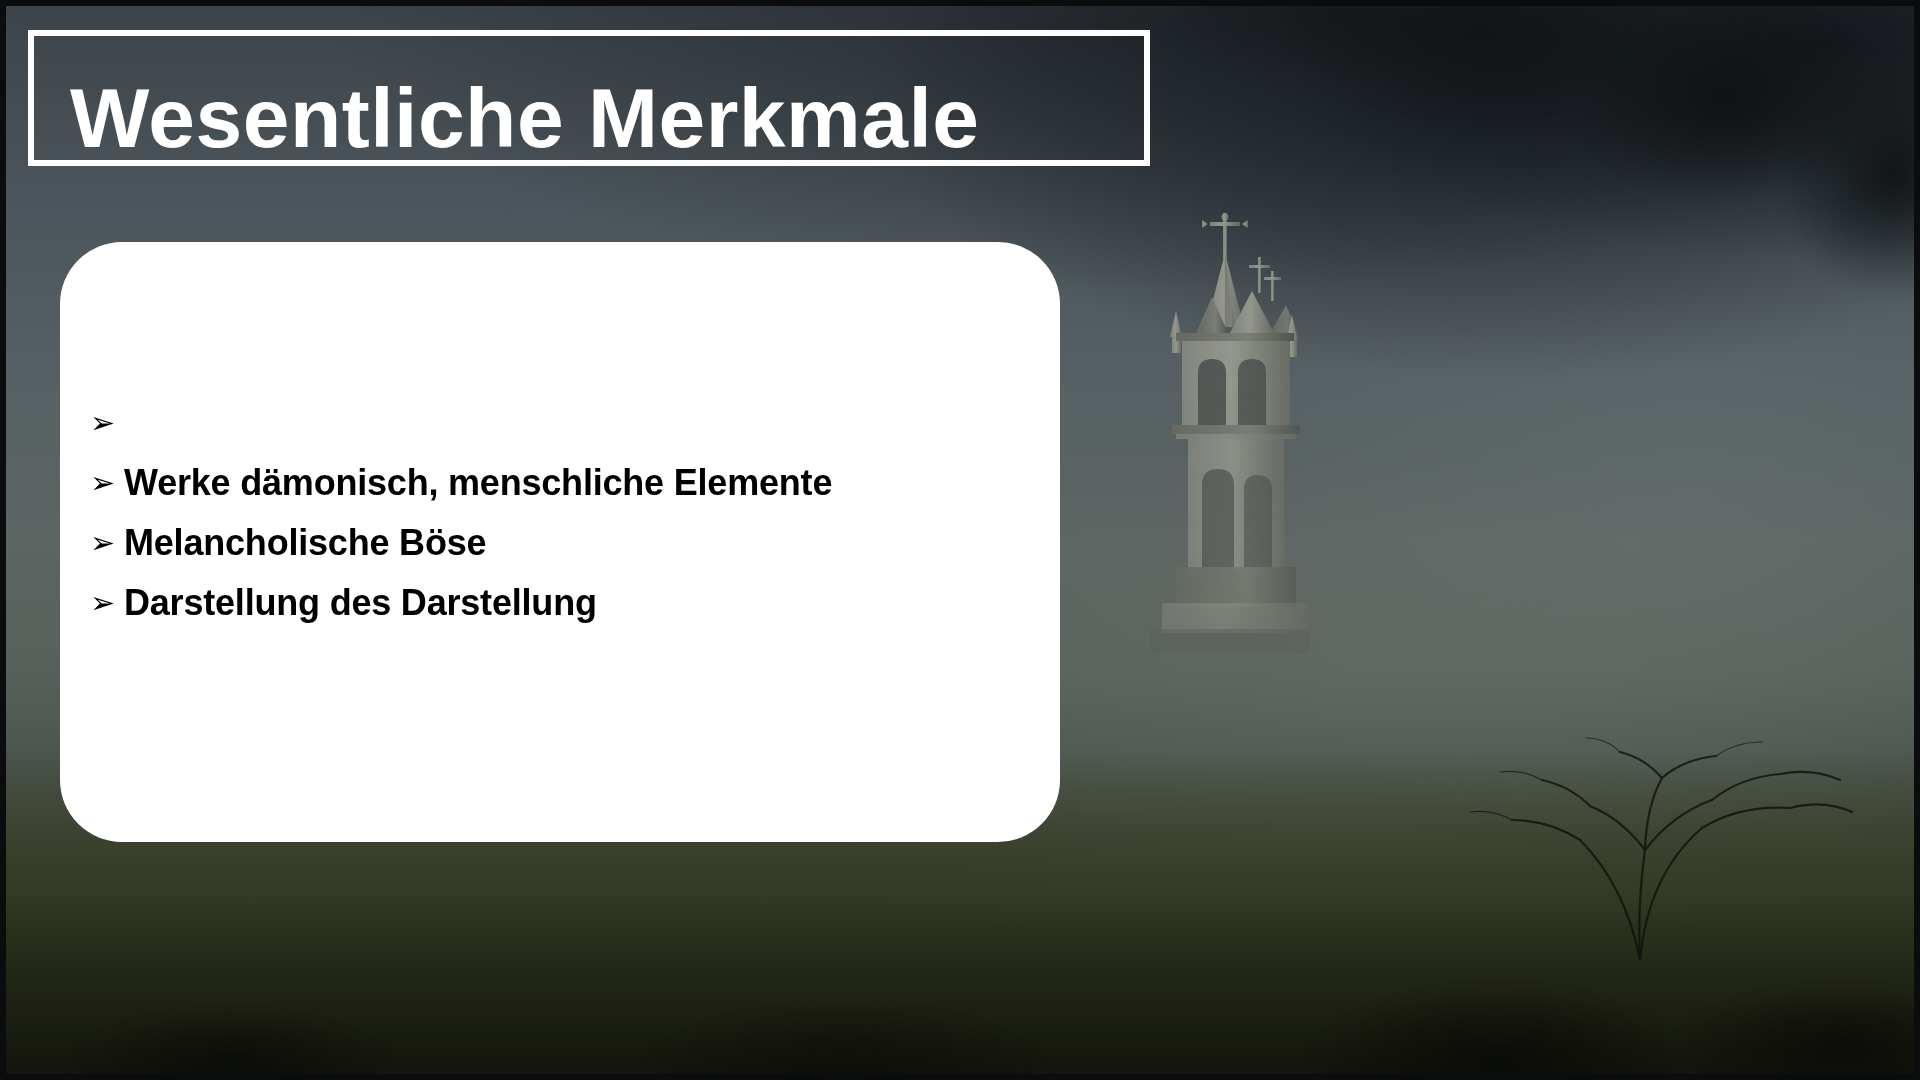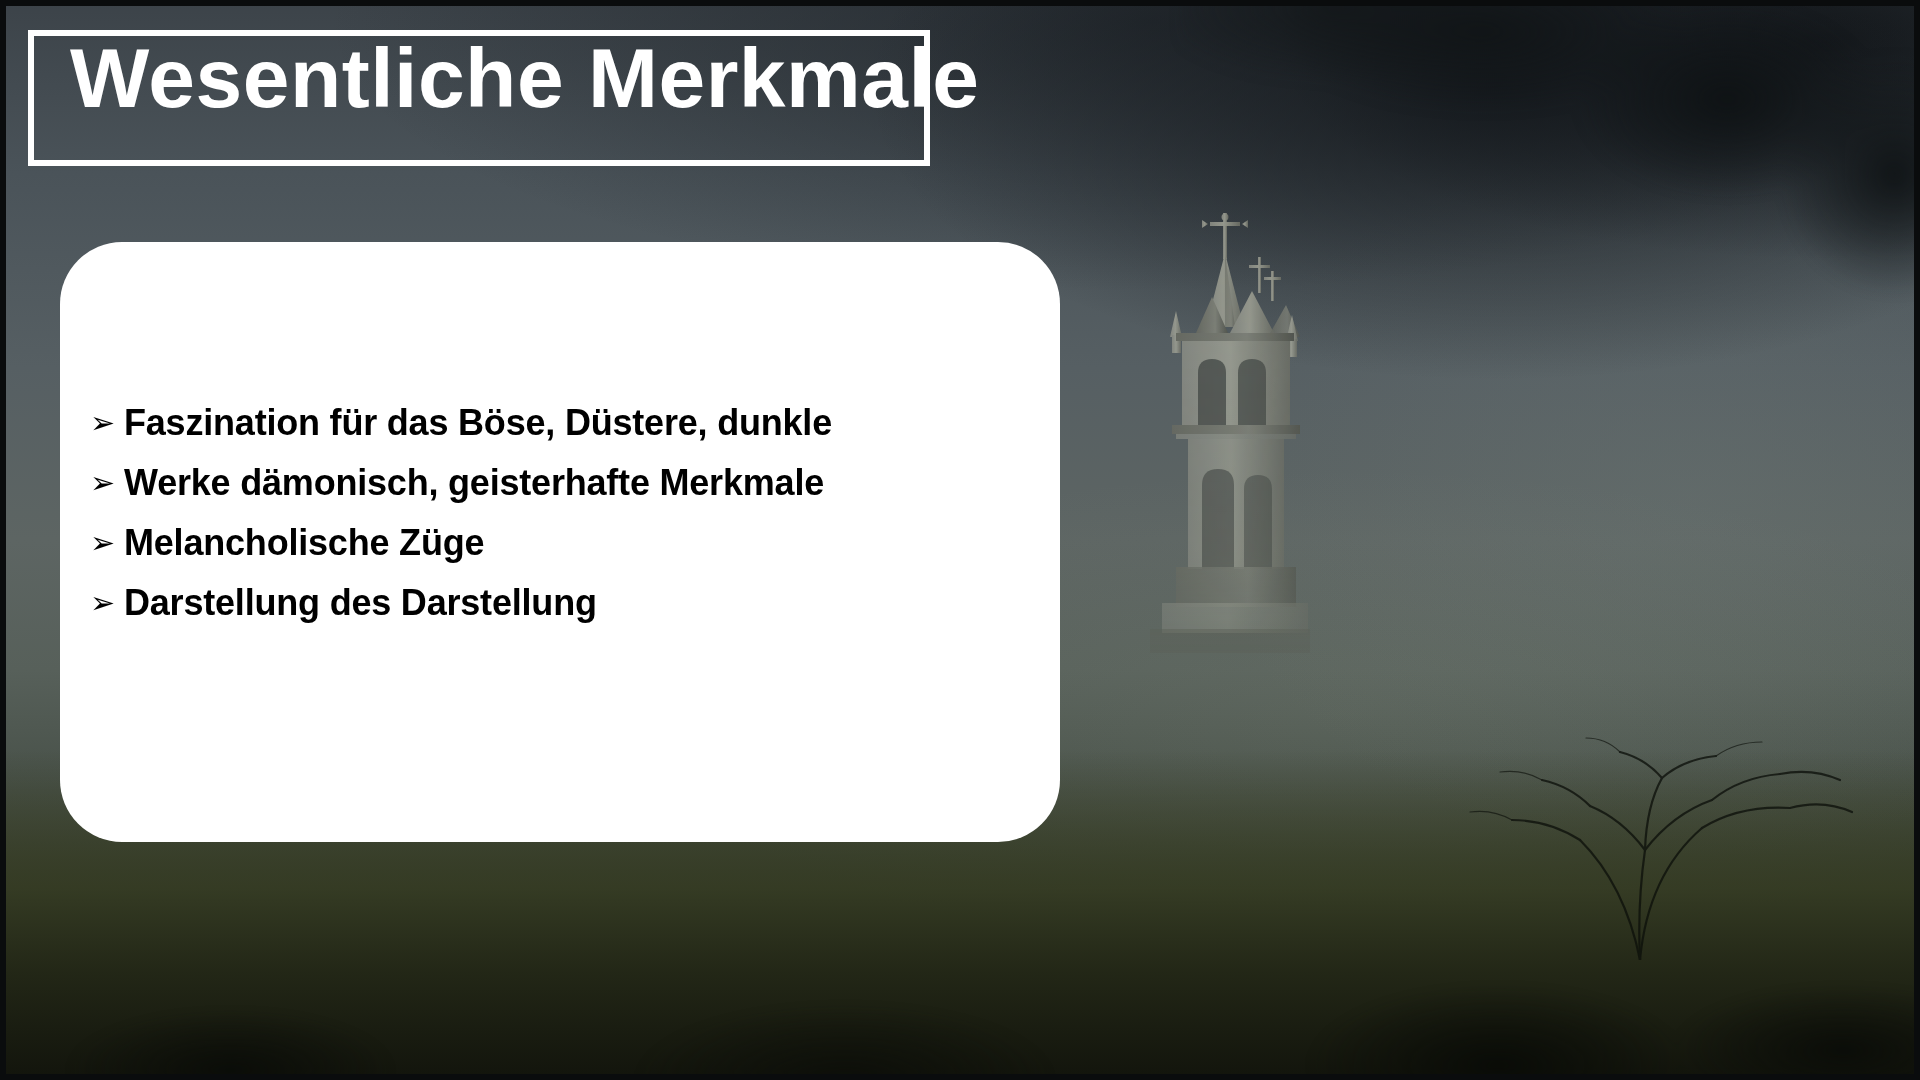--- a/index.html
+++ b/index.html
@@ -128,26 +128,26 @@
     height: 500px;
     opacity: 0.95;
     filter: blur(0.4px);
   }
 
   
   #title-box {
     position: absolute;
     left: 28px;
     top: 30px;
-    width: 902px;
+    width: 1122px;
     height: 136px;
     border: 6px solid #ffffff;
     box-sizing: border-box;
     display: flex;
-    align-items: flex-start;
+    align-items: flex-end;
     z-index: 20;
   }
   #title-text {
     margin: 0;
     padding: 0 0 0 36px;
     color: #ffffff;
     font-family: "Liberation Sans", sans-serif;
     font-weight: 700;
     font-size: 84px;
     line-height: 1;
@@ -312,35 +312,34 @@
   <div id="title-box">
     <h1 id="title-text">Wesentliche Merkmale</h1>
   </div>
 
   <div id="content-card">
     <ul id="bullet-list">
 
       <li class="bullet-row">
         <span class="bullet-marker">➢</span>
         <span class="bullet-text">
-          <span>Faszination für das Böse, Düstere, dunkle</span>
         </span>
       </li>
 
       <li class="bullet-row">
         <span class="bullet-marker">➢</span>
         <span class="bullet-text">
-          <span>Werke dämonisch, geisterhafte Merkmale</span>
+          <span>Werke dämonisch, menschliche Elemente</span>
         </span>
       </li>
 
       <li class="bullet-row">
         <span class="bullet-marker">➢</span>
         <span class="bullet-text">
-          <span>Melancholische Züge</span>
+          <span>Melancholische Böse</span>
         </span>
       </li>
 
       <li class="bullet-row">
         <span class="bullet-marker">➢</span>
         <span class="bullet-text">
           <span>Darstellung des Darstellung</span>
         </span>
       </li>
 

